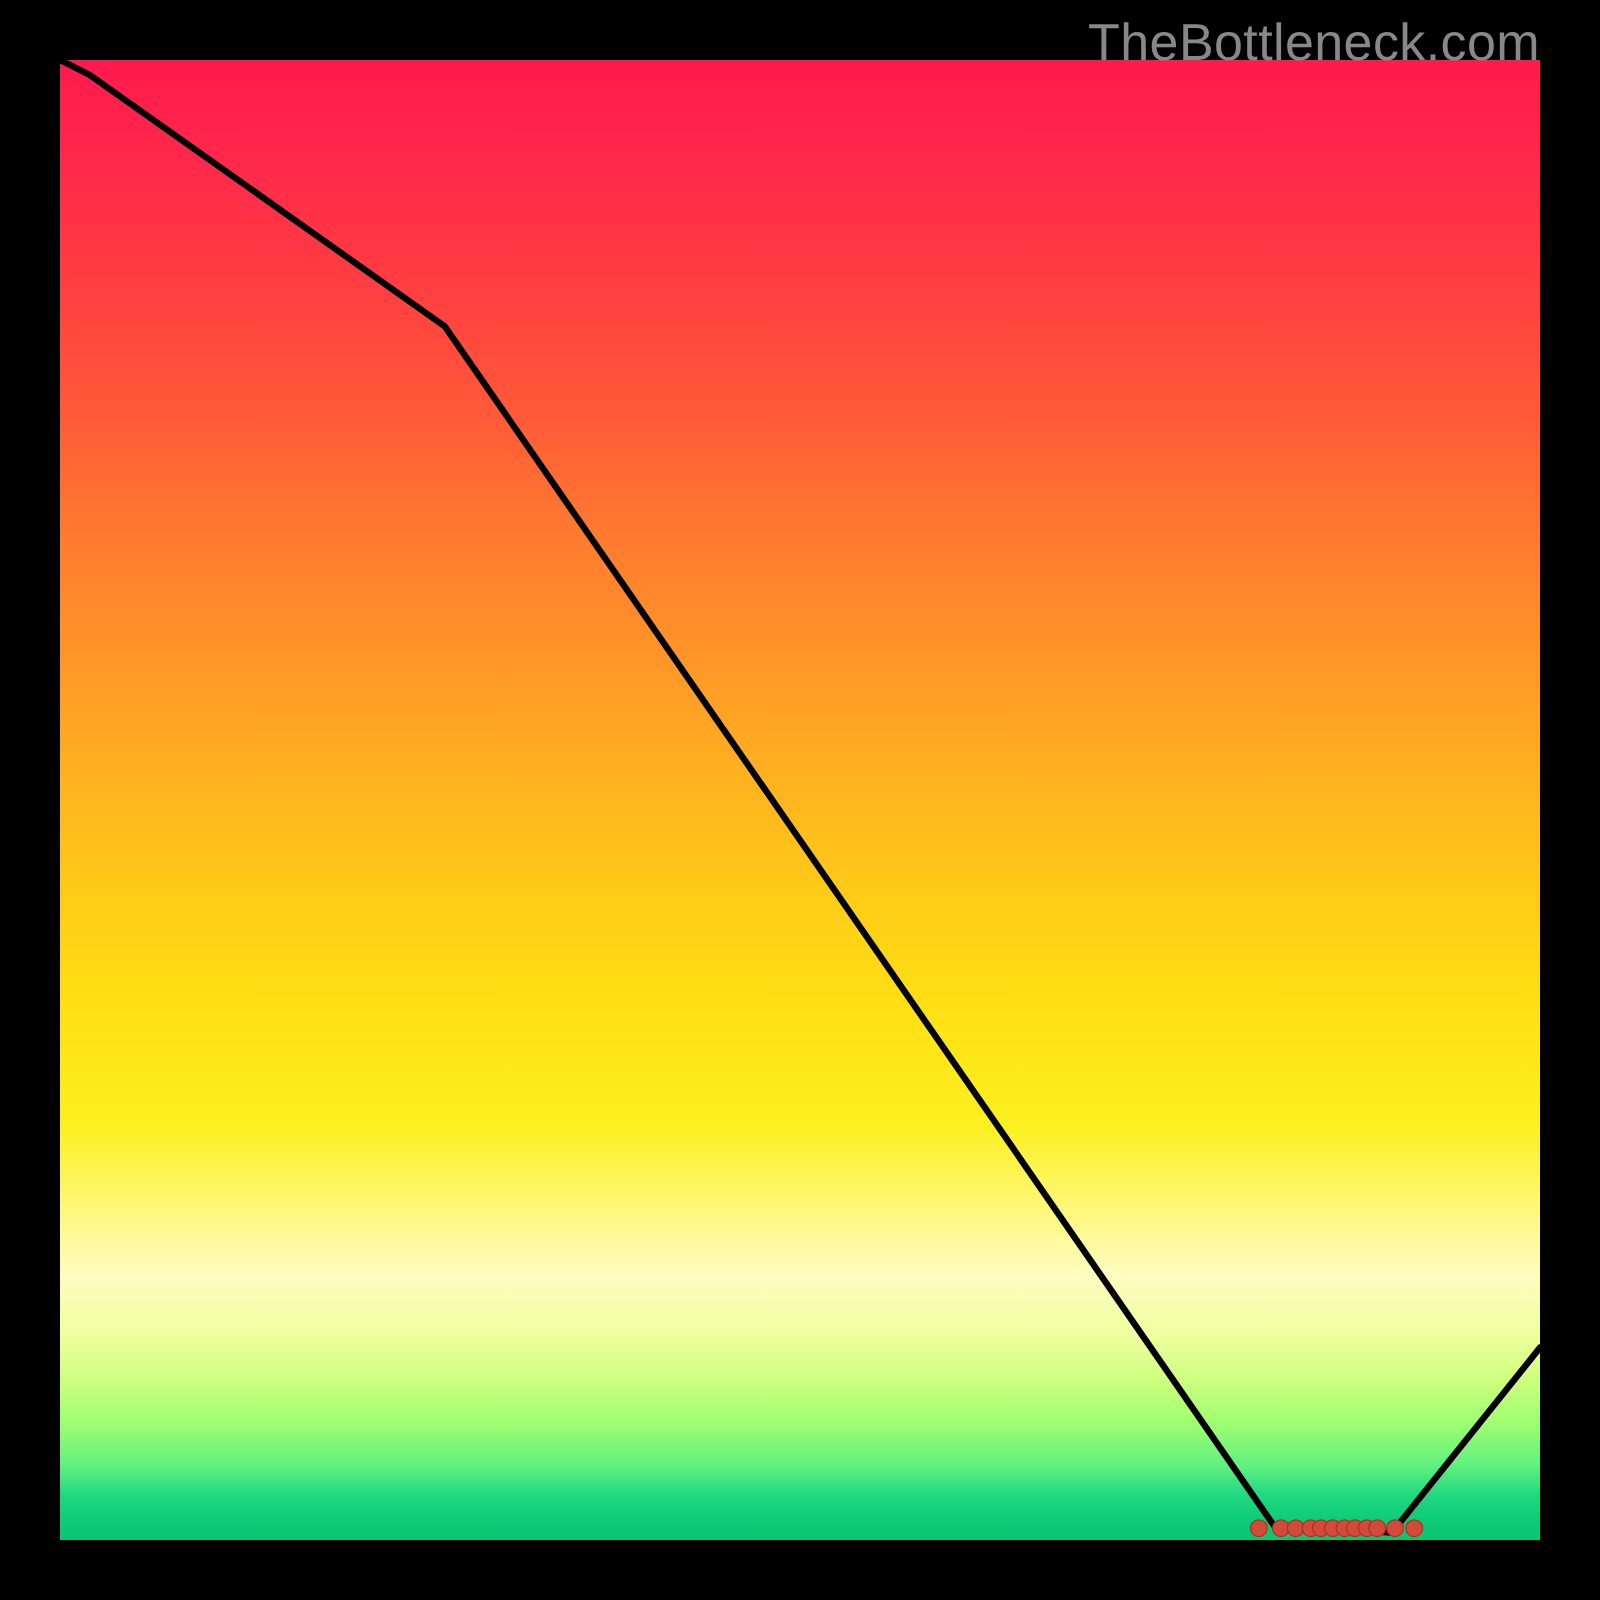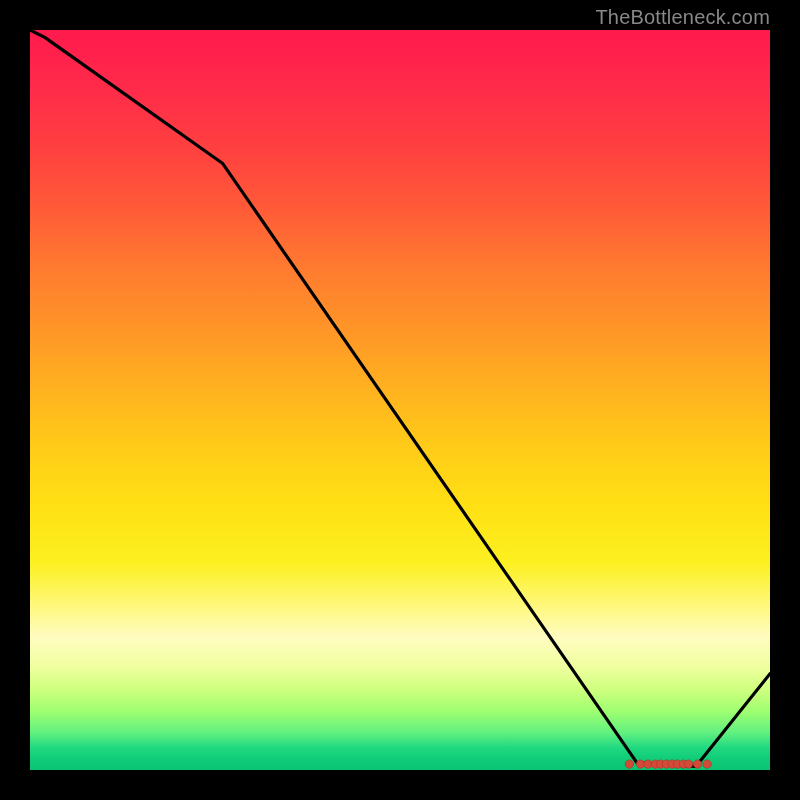--- a/index.html
+++ b/index.html
@@ -42,21 +42,21 @@
       #20d880 97%,
       #10cc78 98.5%,
       #08c474 100%
     );
   }
   .attribution {
     position: absolute;
     top: 6px;
     right: 30px;
     font-family: Arial, Helvetica, sans-serif;
-    font-size: 20px;
+    font-size: 26px;
     font-weight: 500;
     color: #888;
     letter-spacing: 0.2px;
   }
   svg.overlay {
     position: absolute;
     left: 30px;
     top: 30px;
     width: 740px;
     height: 740px;

